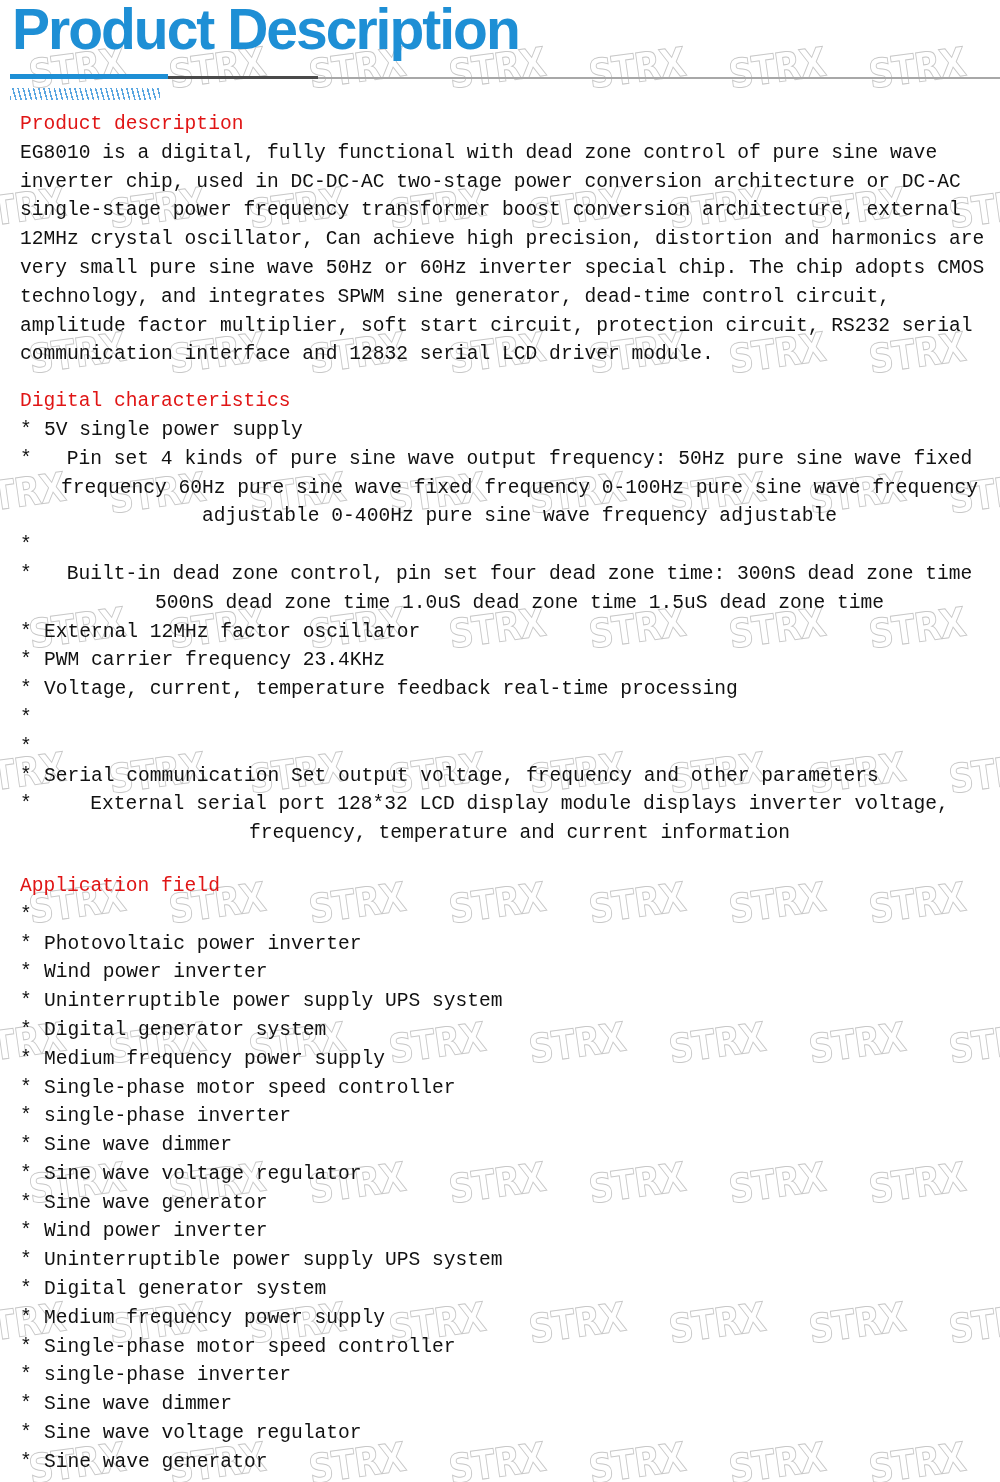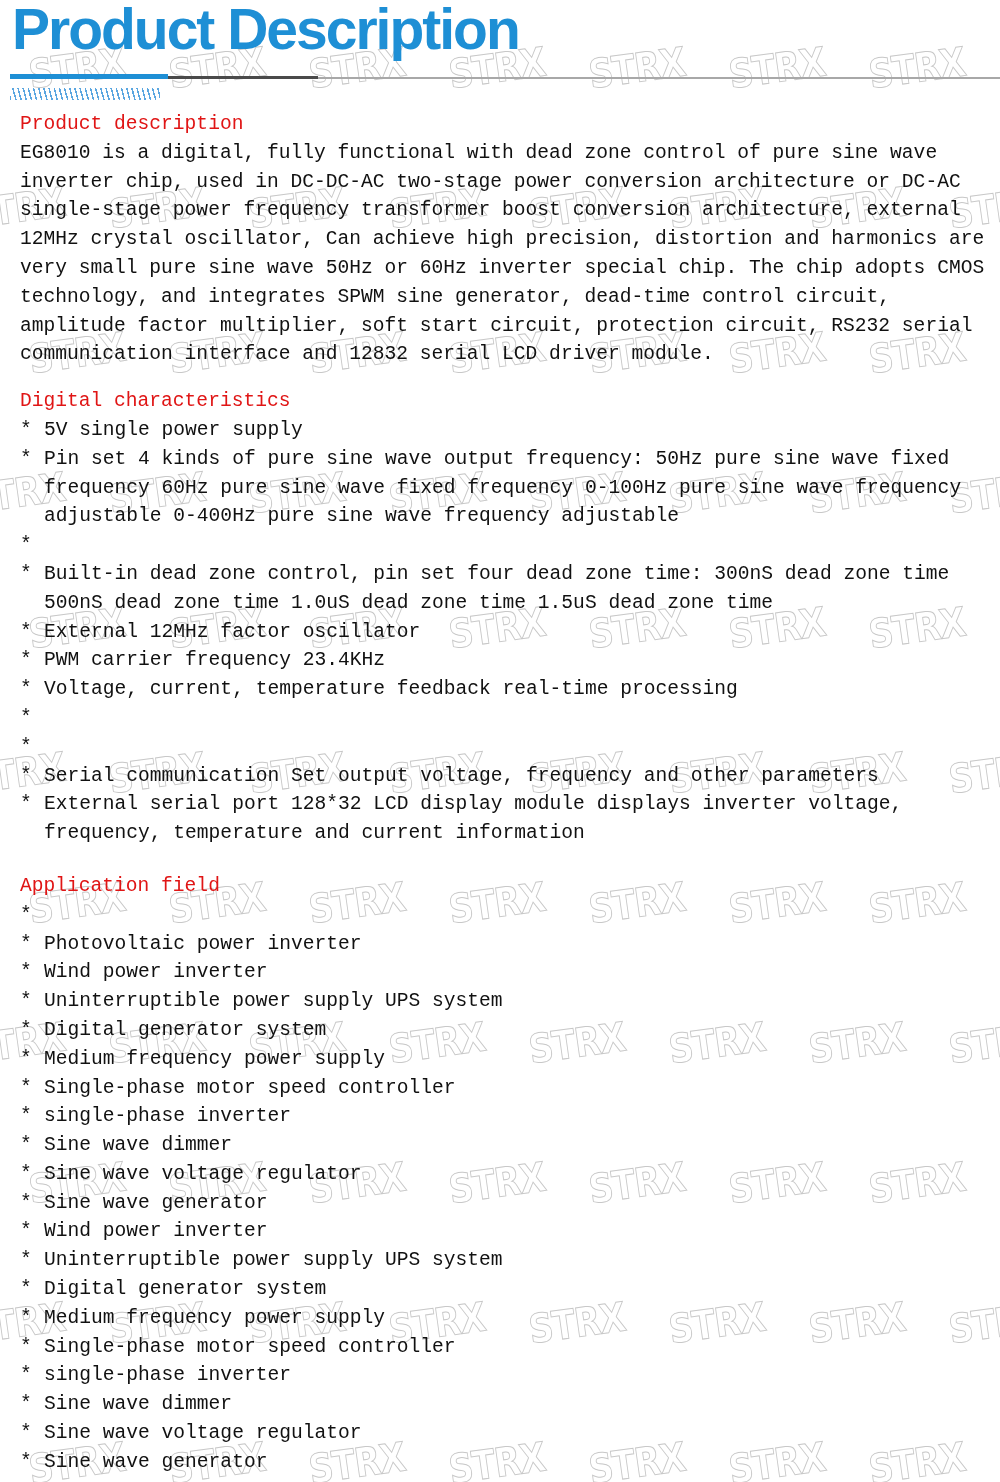--- a/index.html
+++ b/index.html
@@ -21,21 +21,21 @@
       position: absolute; left: 20px; top: 110px; width: 975px;
       font-family: "Liberation Mono", monospace; font-size: 19.6px; line-height: 28.8px;
       color: #111111;
     }
     .section-title { color: #e01515; white-space: pre; }
     .para { white-space: pre-wrap; margin: 0; }
     .gap-a { height: 18px; }
     .gap-b { height: 24px; }
     .bullet { display: flex; }
     .bullet .star { width: 24px; flex: none; }
-    .bullet .btxt { white-space: pre-wrap; }
+    .bullet .btxt { white-space: pre-wrap; text-align: center; }
     .wm {
       position: absolute; font-family: "DejaVu Sans", sans-serif; font-weight: bold;
       font-size: 40px; color: transparent; -webkit-text-stroke: 1px #c8c8c8;
       transform: rotate(-8deg) scaleX(0.85); white-space: nowrap; pointer-events: none;
       letter-spacing: -1px;
     }
   </style>
 </head>
 <body>
 

